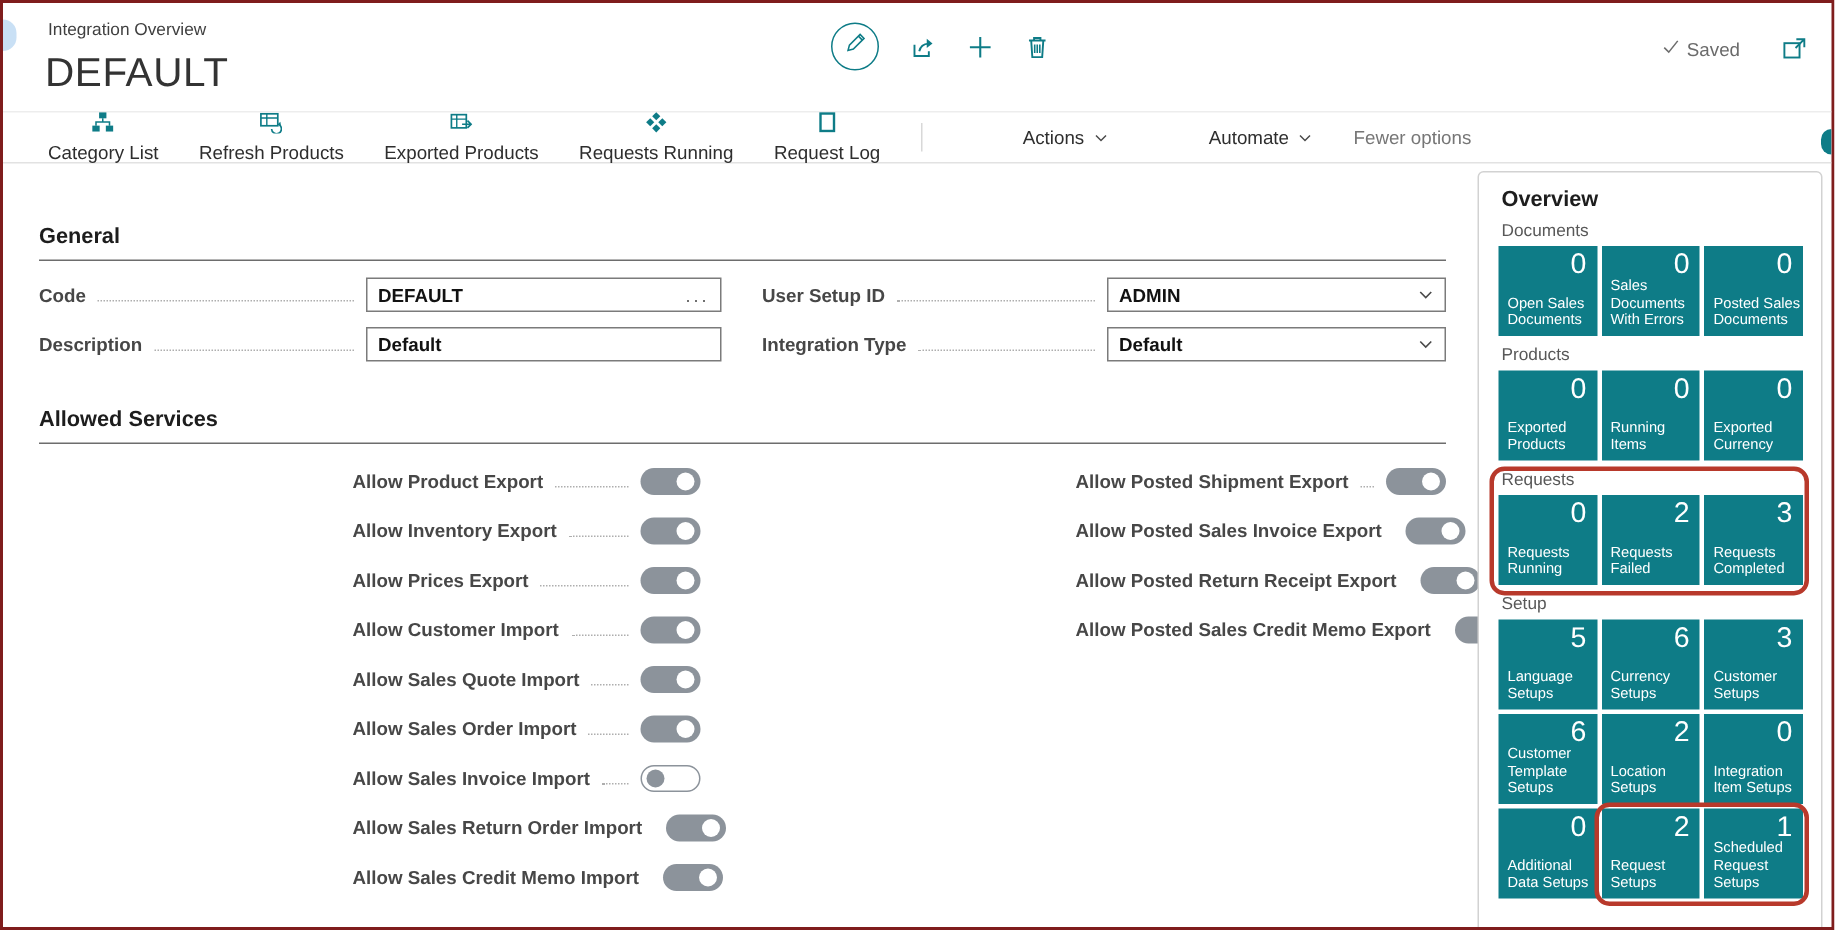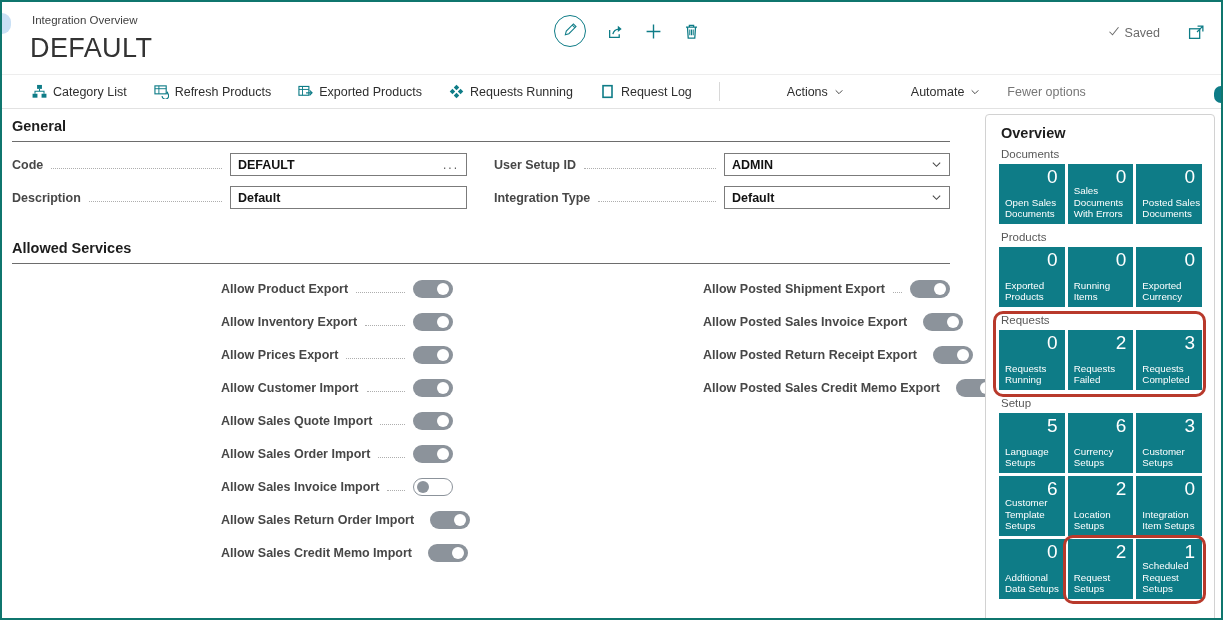--- a/index.html
+++ b/index.html
@@ -1,42 +1,42 @@
 <!DOCTYPE html>
 <html><head>
 <meta charset="utf-8">
 <style>
   html,body{margin:0;padding:0;background:#fff;}
-  .screen{position:relative;width:1219px;height:616px;border:2px solid #0f766e;background:#fff;
+  .screen{position:relative;width:1219px;height:616px;border:2px solid #7f1d1d;background:#fff;
           font-family:"Liberation Sans",sans-serif;overflow:hidden;}
   
   .edge-left{position:absolute;left:0;top:11px;width:9px;height:21px;border-radius:0 11px 11px 0;background:#c9e0f5;}
   .edge-right{position:absolute;right:0;top:84px;width:7px;height:17px;border-radius:9px 0 0 9px;background:#0E7C87;}
   
   .crumb{position:absolute;left:30px;top:12px;font-size:11.5px;color:#3f3f3f;cursor:pointer;}
   .title{position:absolute;left:28px;top:31px;font-size:27px;font-weight:400;color:#333;letter-spacing:.4px;}
   .hdr-icons{position:absolute;left:552px;top:13px;display:flex;align-items:center;gap:21px;}
   .circle-btn{width:30px;height:30px;border:1px solid #0E7C87;border-radius:50%;display:flex;align-items:center;justify-content:center;cursor:pointer;}
   .hicon{display:inline-flex;cursor:pointer;}
   .hicon svg{width:17px;height:17px;}
   .circle-btn svg{width:15px;height:15px;}
   .hdr-right{position:absolute;right:16px;top:22px;display:flex;align-items:center;gap:28px;}
   .saved{display:flex;align-items:center;gap:5px;color:#6b6b6b;font-size:12.5px;}
   .saved svg{width:12px;height:12px;}
   
   .toolbar{position:absolute;left:0;right:0;top:72px;height:35px;border-top:1px solid #ededed;border-bottom:1px solid #e2e2e2;
            display:flex;align-items:center;padding-left:30px;gap:27px;box-sizing:border-box;}
-  .tb-item{display:flex;align-items:center;gap:6px;font-size:12.5px;color:#2e2e2e;cursor:pointer;white-space:nowrap;}
+  .tb-item{display:flex;align-items:center;gap:6px;font-size:12.5px;color:#2e2e2e;cursor:pointer;white-space:nowrap;flex-direction:column;}
   .tb-item svg{width:15px;height:15px;}
   .tb-sep{width:1px;height:19px;background:#d8d8d8;}
   .tb-menu{display:flex;align-items:center;gap:6px;font-size:12.5px;color:#2e2e2e;cursor:pointer;margin-left:40px;}
   .tb-menu svg{width:10px;height:10px;}
   .tb-fewer{font-size:12.5px;color:#767676;cursor:pointer;}
   
-  .section{position:absolute;left:10px;width:938px;}
+  .section{position:absolute;left:24px;width:938px;margin-top:32px;}
   #general{top:116px;}
   #services{top:238px;}
   .sec-h{font-size:14.5px;font-weight:bold;color:#1d1d1d;padding-bottom:7px;border-bottom:1px solid #6d6d6d;}
   .form-rows{display:flex;margin-top:6px;}
   .fcol{width:455px;}
   .fcol.rightcol{margin-left:27px;width:456px;}
   .frow{display:flex;align-items:center;height:33px;}
   .flabel{font-size:12.5px;color:#474747;white-space:nowrap;font-weight:bold;}
   .fleader{flex:1;border-bottom:1px dotted #aeaeae;height:1px;margin:6px 8px 0 8px;}
   .finput{box-sizing:border-box;border:1px solid #7b7b7b;height:23px;display:flex;align-items:center;

